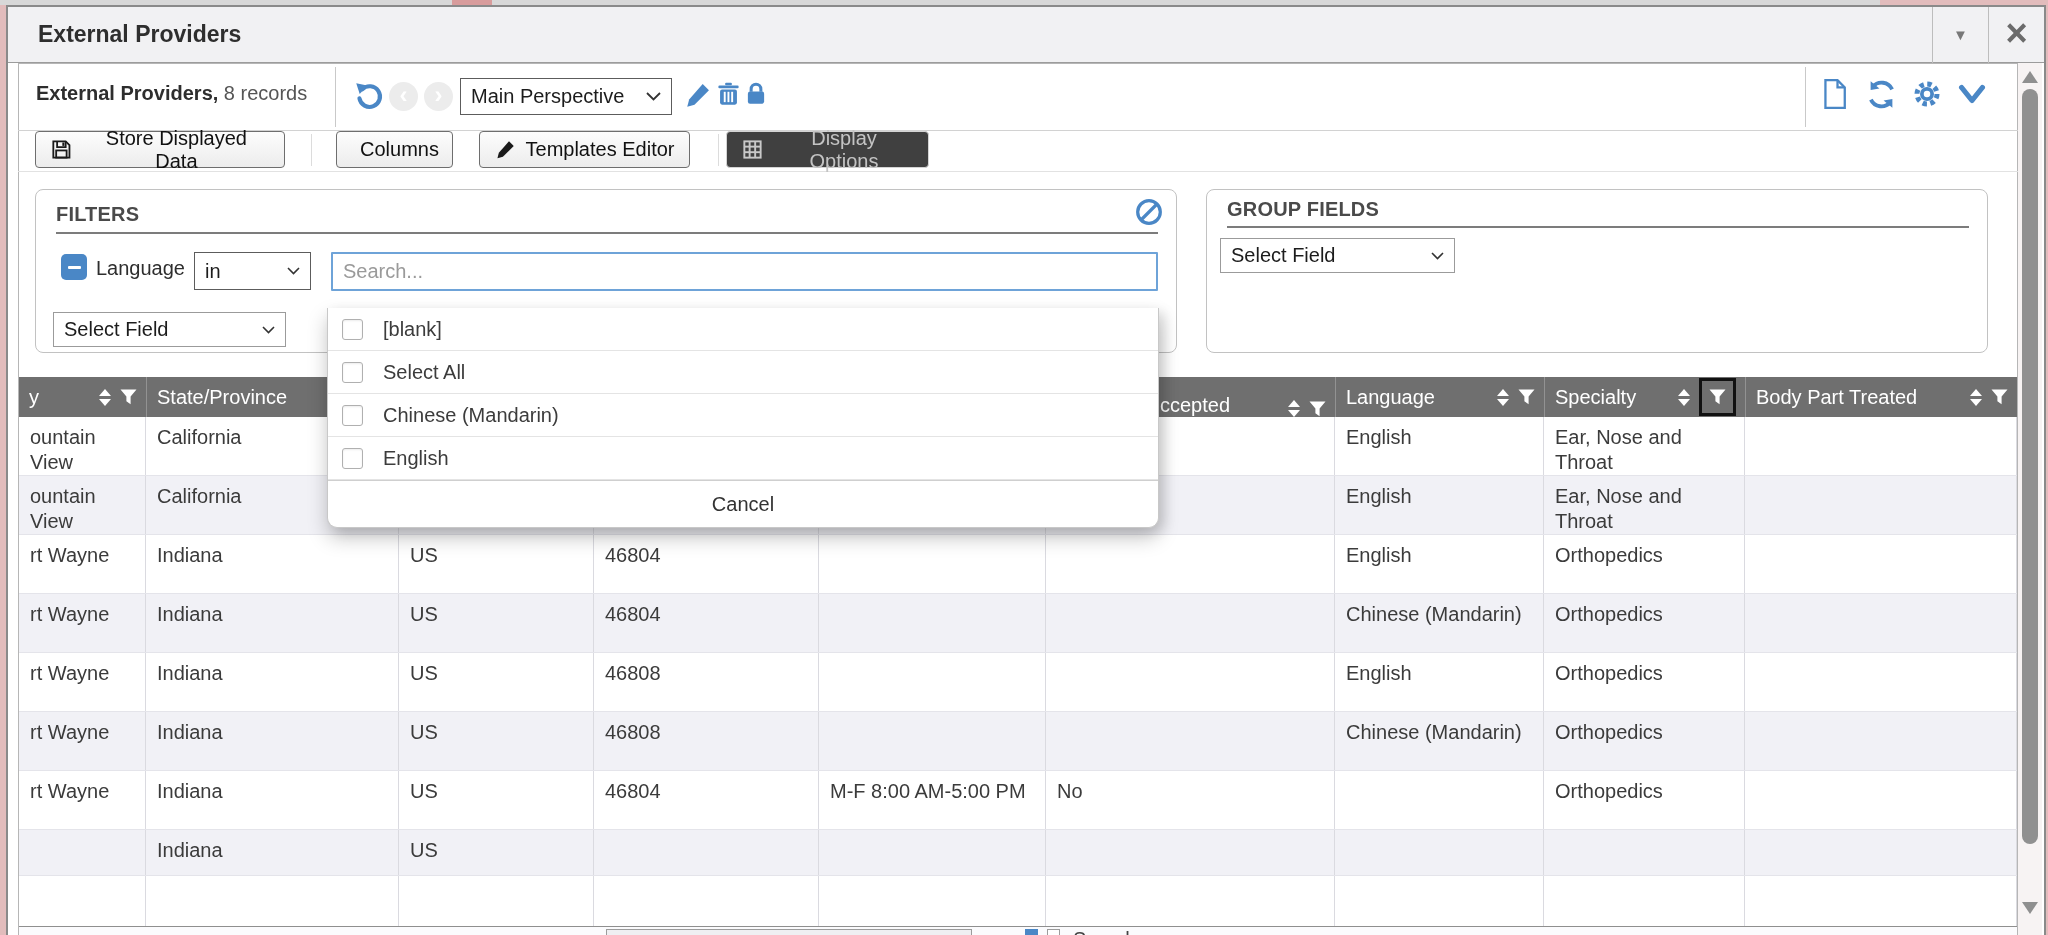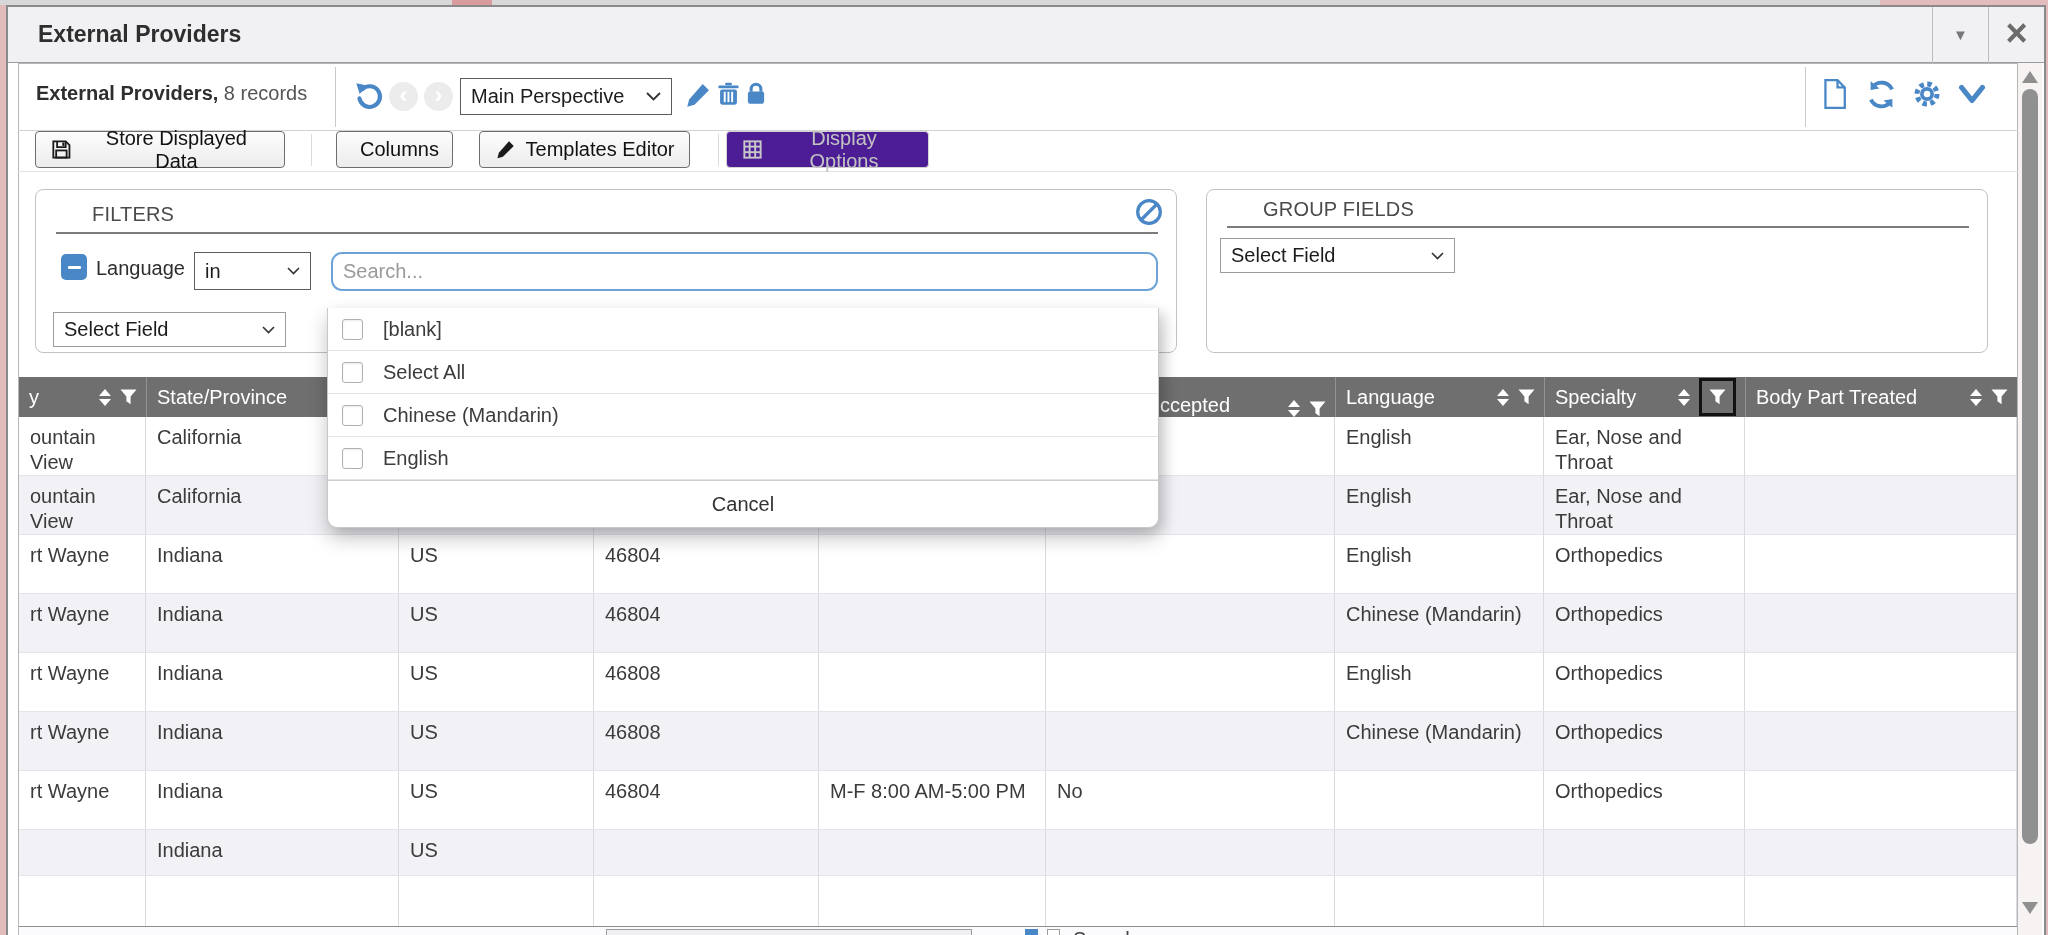--- a/index.html
+++ b/index.html
@@ -36,31 +36,31 @@
   .selectbox { position:absolute; background:#fff; border:1px solid #5c5c5c; display:flex;
                align-items:center; justify-content:space-between; padding:0 10px 0 10px;
                font-size:20px; color:#1c1c1c; }
   .selectbox.light { border:1px solid #9b9b9b; }
   .selectbox svg { flex:none; margin-left:8px; }
 
   
   .act-btn { position:absolute; height:37px; background:linear-gradient(#fdfdfd,#ececec);
              border:1px solid #6e6e6e; border-radius:4px; display:flex; align-items:center;
              justify-content:center; gap:10px; font-size:20px; color:#111; padding:0 14px; }
-  .act-btn.disabled { border-color:#d4d4d4; background:#4c1d95; color:#c3c3c3; }
+  .act-btn.disabled { border-color:#d4d4d4; background:#404040; color:#c3c3c3; }
 
   
   .panel { position:absolute; border:1px solid #c2c2c2; border-radius:8px; background:#fff; }
-  .panel-heading { position:absolute; font-size:20px; font-weight:normal; color:#4a4a4a; letter-spacing:.2px;margin-left:36px; }
+  .panel-heading { position:absolute; font-size:20px; font-weight:bold; color:#4a4a4a; letter-spacing:.2px; }
   .panel-rule { position:absolute; height:0; border-top:2px solid #7c7c7c; }
   .minus-btn { position:absolute; width:26px; height:26px; background:#4a87c6; border-radius:5px;
                display:flex; align-items:center; justify-content:center; }
   .minus-btn i { display:block; width:13px; height:3px; background:#fff; border-radius:1px; }
   .filter-label { position:absolute; font-size:20px; color:#2e2e2e; }
-  .search-input { position:absolute; border:2px solid #6ea3d8; border-radius:11px; font-size:20px;
+  .search-input { position:absolute; border:2px solid #6ea3d8; border-radius:1px; font-size:20px;
                   color:#333; padding:16px 10px; font-family:"Liberation Sans", sans-serif; outline:none; }
   .search-input::placeholder { color:#9a9a9a; }
 
   
   .thead { position:absolute; left:11px; top:370px; width:1998px; height:40px; background:#6f6f6f;
            display:flex; overflow:hidden; }
   .th { height:40px; display:flex; align-items:center; color:#fff; font-size:20px; flex:none; overflow:visible; }
   .th + .th { border-left:1px solid #929292; }
   .th-label { flex:1; padding-left:10px; white-space:nowrap; overflow:hidden; }
   .th-icons { display:flex; align-items:center; gap:9px; padding-right:9px; }

